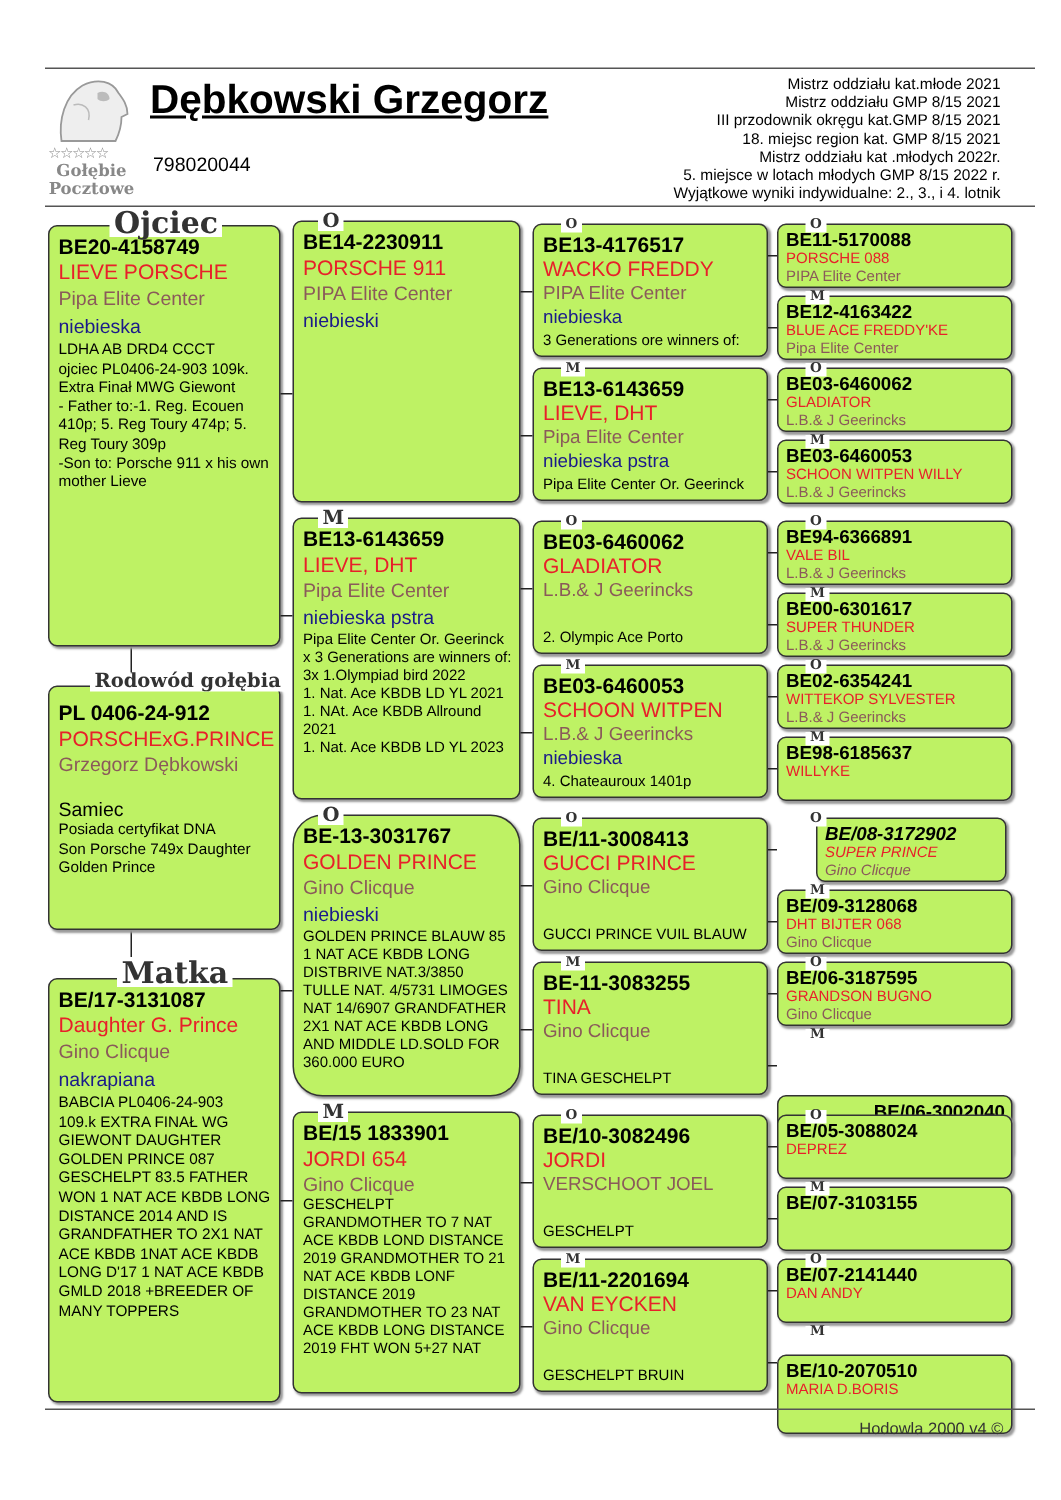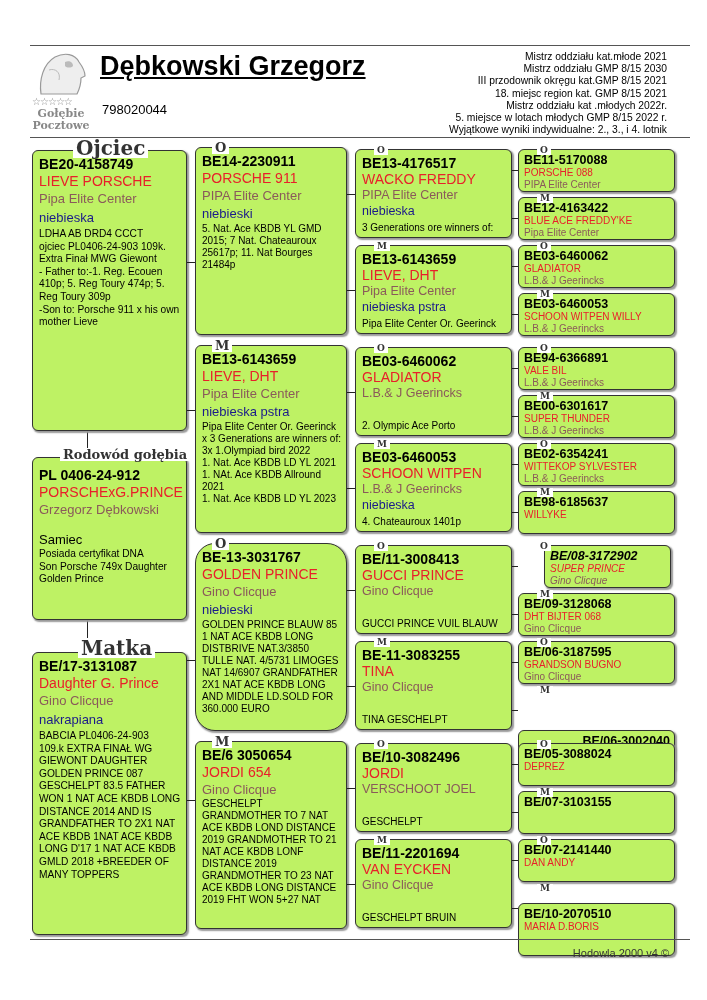--- a/index.html
+++ b/index.html
@@ -59,21 +59,21 @@
     <path d="M14 20 C20 18 26 22 24 30" fill="none" stroke="#bbb" stroke-width="1"></path>
   </svg>
   <div class="logo-stars">☆☆☆☆☆</div>
   <div class="logo-t1">Gołębie</div>
   <div class="logo-t2">Pocztowe</div>
 </div>
 <div class="owner-name">Dębkowski Grzegorz</div>
 <div class="owner-phone">798020044</div>
 <div class="achievements">
   <div>Mistrz oddziału kat.młode 2021</div>
-  <div>Mistrz oddziału GMP 8/15 2030</div>
+  <div>Mistrz oddziału GMP 8/15 2021</div>
   <div>III przodownik okręgu kat.GMP 8/15 2021</div>
   <div>18. miejsc region kat. GMP 8/15 2021</div>
   <div>Mistrz oddziału kat .młodych 2022r.</div>
   <div>5. miejsce w lotach młodych GMP 8/15 2022 r.</div>
   <div>Wyjątkowe wyniki indywidualne: 2., 3., i 4. lotnik</div>
 </div>
 <div class="hr" style="top:137px;"></div>
 
 <div class="line-v" style="left:87px; top:431px; height:18px;"></div>
 <div class="line-v" style="left:87px; top:620px; height:25px;"></div>
@@ -115,21 +115,20 @@
 <div class="line-h" style="left:187px; top:262px; width:8px;"></div>
 <div class="line-h" style="left:187px; top:410px; width:8px;"></div>
 <div class="line-h" style="left:187px; top:660px; width:8px;"></div>
 <div class="line-h" style="left:187px; top:800px; width:8px;"></div>
 
 <div class="box c2" style="left:195px; top:147px; width:152px; height:188px;">
   <div class="ring">BE14-2230911</div>
   <div class="name">PORSCHE 911</div>
   <div class="breeder">PIPA Elite Center</div>
   <div class="color">niebieski</div>
-  <div class="notes">5. Nat. Ace KBDB YL  GMD 2015; 7  Nat. Chateauroux 25617p; 11. Nat Bourges 21484p</div>
 </div>
 <div class="box-label lbl-sm" style="left:212px; top:141px;">O</div>
 
 <div class="box c2" style="left:195px; top:345px; width:152px; height:188px;">
   <div class="ring">BE13-6143659</div>
   <div class="name">LIEVE, DHT</div>
   <div class="breeder">Pipa Elite Center</div>
   <div class="color">niebieska pstra</div>
   <div class="notes">Pipa Elite Center Or. Geerinck x 3 Generations are winners of: 3x 1.Olympiad bird 2022
 1. Nat. Ace KBDB LD YL 2021
@@ -141,21 +140,21 @@
 <div class="box c2" style="left:195px; top:543px; width:152px; height:188px;border-radius:20px;">
   <div class="ring">BE-13-3031767</div>
   <div class="name">GOLDEN PRINCE</div>
   <div class="breeder">Gino Clicque</div>
   <div class="color">niebieski</div>
   <div class="notes">GOLDEN PRINCE BLAUW 85 1 NAT ACE KBDB LONG DISTBRIVE NAT.3/3850 TULLE NAT. 4/5731 LIMOGES NAT 14/6907 GRANDFATHER 2X1 NAT ACE KBDB LONG AND MIDDLE LD.SOLD FOR 360.000 EURO</div>
 </div>
 <div class="box-label lbl-sm" style="left:212px; top:537px;">O</div>
 
 <div class="box c2" style="left:195px; top:741px; width:152px; height:188px;">
-  <div class="ring">BE/6 3050654</div>
+  <div class="ring">BE/15 1833901</div>
   <div class="name">JORDI 654</div>
   <div class="breeder">Gino Clicque</div>
   <div class="color"></div>
   <div class="notes">GESCHELPT GRANDMOTHER TO 7 NAT ACE KBDB LOND DISTANCE 2019 GRANDMOTHER TO 21 NAT ACE KBDB LONF DISTANCE 2019 GRANDMOTHER TO 23 NAT ACE KBDB LONG DISTANCE 2019 FHT WON 5+27 NAT</div>
 </div>
 <div class="box-label lbl-sm" style="left:212px; top:735px;">M</div>
 
 <div class="line-h" style="left:347px; top:194px; width:8px;"></div>
 <div class="line-h" style="left:347px; top:290px; width:8px;"></div>
 <div class="line-h" style="left:347px; top:392px; width:8px;"></div>

